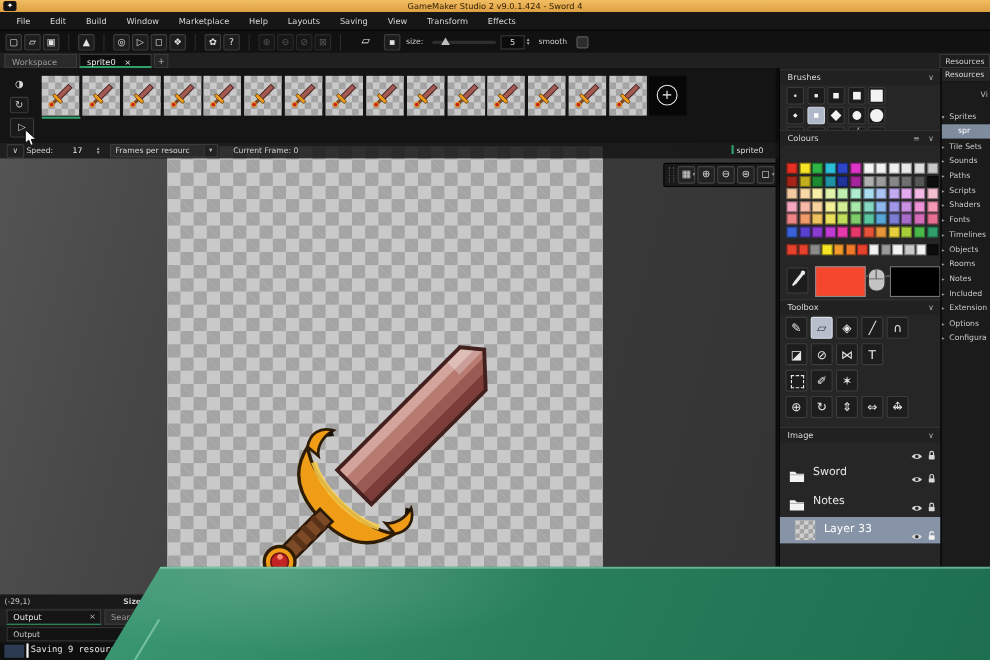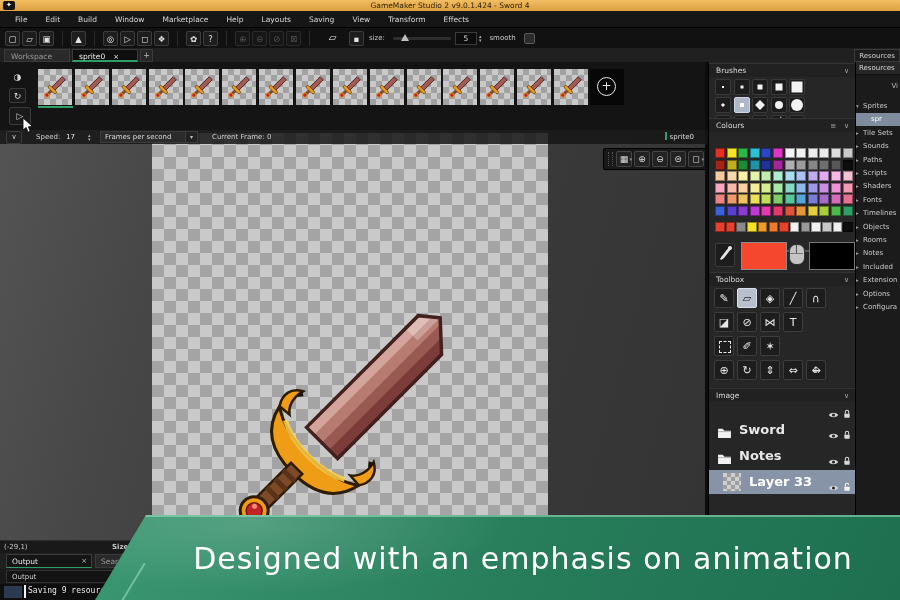--- a/index.html
+++ b/index.html
@@ -86,21 +86,21 @@
   .cell .shape{position:absolute;left:50%;top:50%;transform:translate(-50%,-50%);background:#f2f2f2;}
   .cell.sel .shape{background:#fff;}
   .swatch{position:absolute;width:10px;height:10px;box-sizing:border-box;border:1px solid rgba(0,0,0,.4);}
   .toolbtn{position:absolute;width:20px;height:20px;background:#1d1d1d;border:1px solid #3d3d3d;border-radius:2px;
            color:#e8e8e8;font-size:11px;line-height:19px;text-align:center;box-sizing:border-box;}
   .toolbtn.sel{background:#b7bfcc;color:#222;border-color:#d8dee8;}
   .dashedsq{position:absolute;left:4px;top:4px;width:10px;height:10px;border:1px dashed #e8e8e8;}
   .panicon span{position:absolute;left:0;top:0;width:100%;height:100%;line-height:19px;}
   .layerrow{position:absolute;left:0;width:147px;height:22px;}
   .layerrow.sel{background:#8794a8;}
-  .layerlabel{position:absolute;font-size:13px;color:#e8e8e8;line-height:22px;font-weight:bold;}
+  .layerlabel{position:absolute;font-size:10px;color:#e8e8e8;line-height:22px;}
   .layerrow.sel .layerlabel{color:#fff;}
   .eyelock{position:absolute;right:5px;top:4px;display:flex;gap:4px;}
   .lthumb{position:absolute;left:14px;top:2px;width:18px;height:18px;background-color:#cfcfcf;
     background-image:linear-gradient(45deg,#9e9e9e 25%,transparent 25%,transparent 75%,#9e9e9e 75%),
                      linear-gradient(45deg,#9e9e9e 25%,transparent 25%,transparent 75%,#9e9e9e 75%);
     background-size:8px 8px;background-position:0 0,4px 4px;}
   
   .respanel{left:855px;top:62px;width:45px;height:453px;background:#1b1b1b;border-left:1px solid #000;
             box-sizing:border-box;overflow:hidden;}
   .reshdr{position:absolute;left:0;top:0;width:45px;height:13px;background:#262626;border-bottom:1px solid #111;
@@ -375,28 +375,28 @@
           <span class="cbtn">⊕</span>
           <span class="cbtn">⊖</span>
           <span class="cbtn">⊜</span>
           <span class="cbtn">◻<span class="mini">▾</span></span>
         </span>
     </div>
   </div>
 
   <div class="abs controlsbar">
     <span class="ctl" style="left:6px;top:1px;width:14px;height:11px;border:1px solid #3a3a3a;background:#1f1f1f;text-align:center;line-height:10px;border-radius:2px;">∨</span>
-    <span class="ctl" style="left:36px;">Speed:</span>
+    <span class="ctl" style="left:24px;">Speed:</span>
     <span class="ctl" style="left:66px;color:#eee;">17</span>
     <span class="ctl" style="left:88px;display:flex;flex-direction:column;justify-content:center;height:14px;">
         <span style="font-size:5px;line-height:4px;color:#aaa;">▴</span>
         <span style="font-size:5px;line-height:4px;color:#aaa;">▾</span>
       </span>
     <span class="ctl dd" style="left:100px;width:98px;position:absolute;">
-      <span>Frames per second</span>
+      <span>Frames per resourc</span>
       <span class="arr">▾</span>
     </span>
     <span class="ctl" style="left:212px;">Current Frame: 0</span>
     <span class="ctl" style="right:14px;color:#ddd;"><span style="display:inline-block;width:2px;height:8px;background:#2f9e68;margin-right:3px;vertical-align:-1px;"></span><span>sprite0</span></span>
   </div>
 
   <div class="abs vdiv"></div>
 
   <div class="abs rightpanel">
     <div class="sechdr" style="top:1px;">
@@ -540,21 +540,20 @@
   </div>
   <div class="abs consolerow">
     <div class="consoleblk"></div>
     <div class="caret"></div>
     <div class="consoletext">Saving 9 resourc</div>
   </div>
 
   <div class="abs banner">
     <div class="banner-hl1"></div>
     <div class="banner-hl2"></div>
-    <div class="bannertext">Designed with an emphasis on animation</div>
   </div>
 
   <div class="abs cursor">
     <svg class="icon-svg" width="12" height="16" viewBox="0 0 12 16">
       <path d="M1 0 L1 12 L4.2 9.4 L6 14.2 L8.2 13.3 L6.4 8.8 L10.5 8.4 Z" fill="#fff" stroke="#000" stroke-width="0.8"></path>
     </svg>
   </div>
 
 </div>
 

